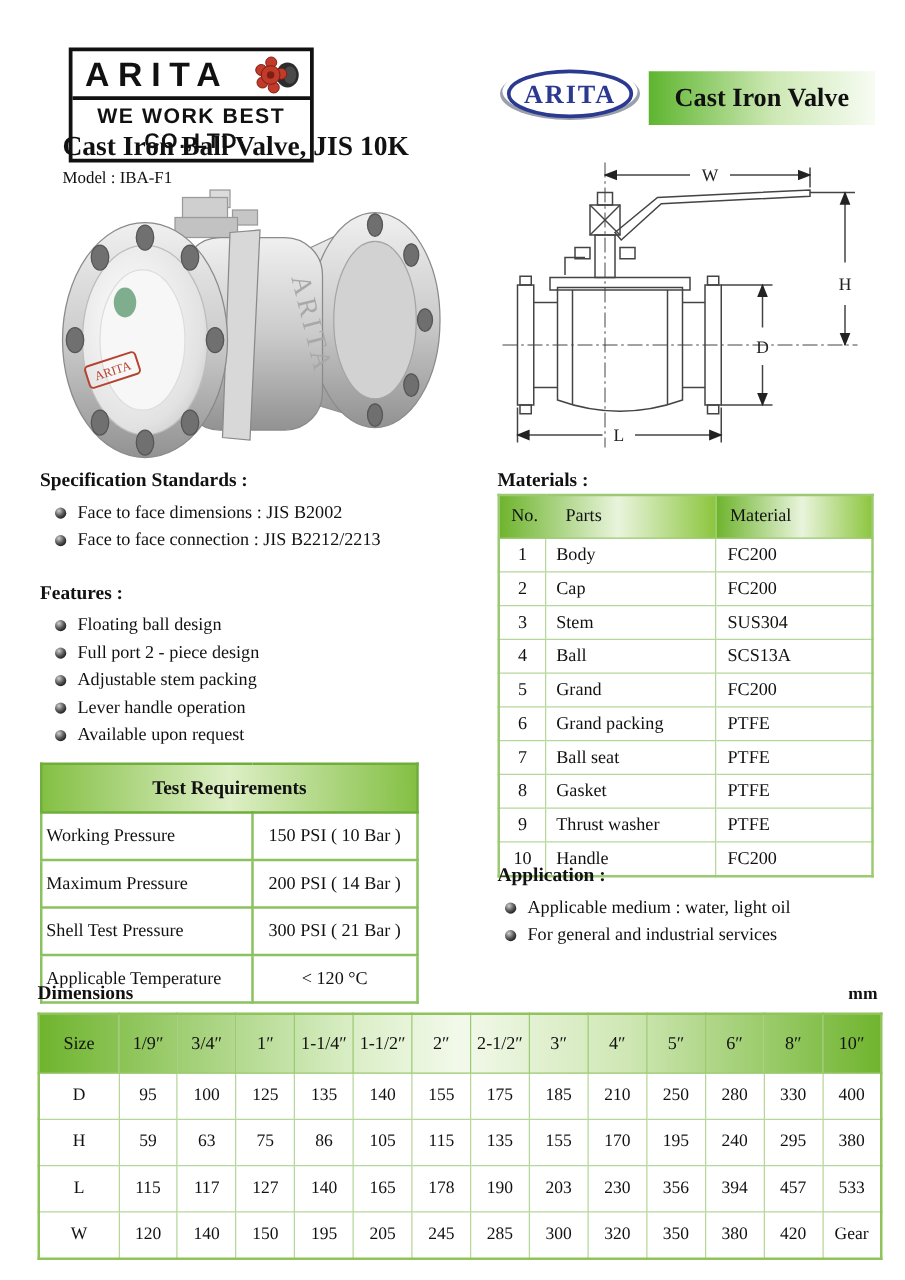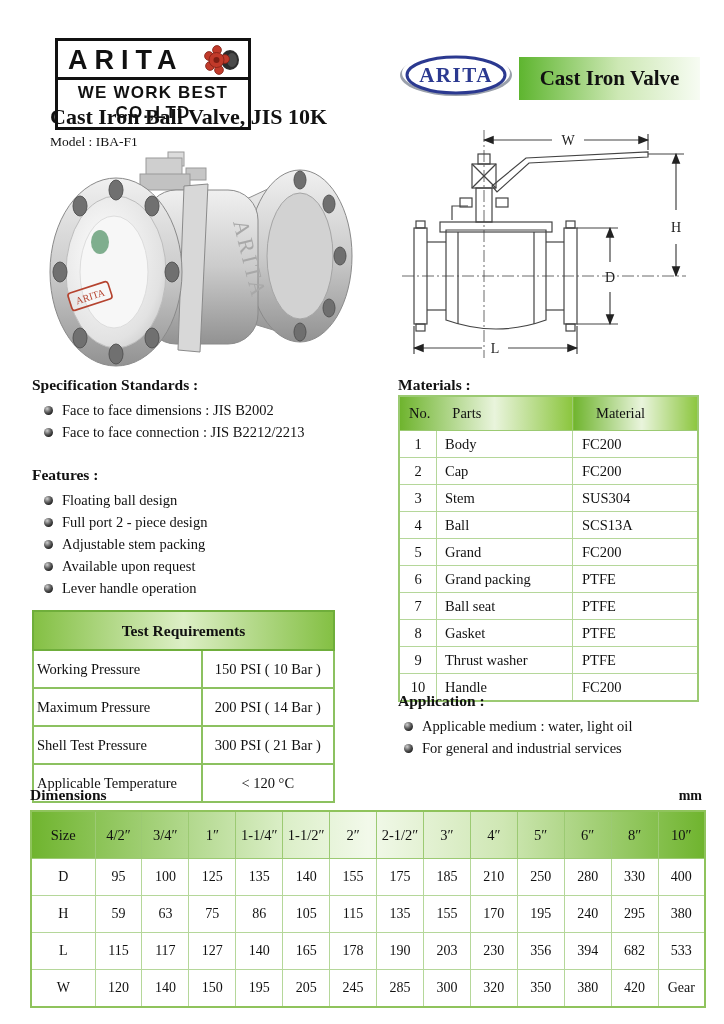--- a/index.html
+++ b/index.html
@@ -248,25 +248,25 @@
       <li>
           <span class="bullet"></span>
           <span>Full port 2 - piece design</span>
         </li>
       <li>
           <span class="bullet"></span>
           <span>Adjustable stem packing</span>
         </li>
       <li>
           <span class="bullet"></span>
+          <span>Lever handle operation</span>
+        </li>
+      <li>
+          <span class="bullet"></span>
           <span>Available upon request</span>
-        </li>
-      <li>
-          <span class="bullet"></span>
-          <span>Lever handle operation</span>
         </li>
     </ul>
   </div>
 
   <table class="abs test-table">
     <thead>
       <tr>
           <th colspan="2">Test Requirements</th>
         </tr>
     </thead>
@@ -293,21 +293,21 @@
   <div class="abs sec-head mat-head">Materials :</div>
   <table class="abs mat-table">
     <thead>
       <tr>
         <th colspan="2">
           <span class="mat-cols">
             <span>No.</span>
             <span>Parts</span>
           </span>
         </th>
-        <th style="padding-left:23px;">Material</th>
+        <th style="padding-left:11px;">Material</th>
       </tr>
     </thead>
     <tbody>
       <tr>
           <td class="no">1</td>
           <td class="part">Body</td>
           <td class="mat">FC200</td>
         </tr>
       <tr>
           <td class="no">2</td>
@@ -387,21 +387,21 @@
         <col>
         <col>
         <col>
         <col>
         <col>
         <col>
       </colgroup>
     <thead>
       <tr>
         <th>Size</th>
-        <th>4/2″</th>
+        <th>1/9″</th>
         <th>3/4″</th>
         <th>1″</th>
         <th>1-1/4″</th>
         <th>1-1/2″</th>
         <th>2″</th>
         <th>2-1/2″</th>
         <th>3″</th>
         <th>4″</th>
         <th>5″</th>
         <th>6″</th>
@@ -448,21 +448,21 @@
         <td>117</td>
         <td>127</td>
         <td>140</td>
         <td>165</td>
         <td>178</td>
         <td>190</td>
         <td>203</td>
         <td>230</td>
         <td>356</td>
         <td>394</td>
-        <td>682</td>
+        <td>457</td>
         <td>533</td>
       </tr>
       <tr>
         <td>W</td>
         <td>120</td>
         <td>140</td>
         <td>150</td>
         <td>195</td>
         <td>205</td>
         <td>245</td>

